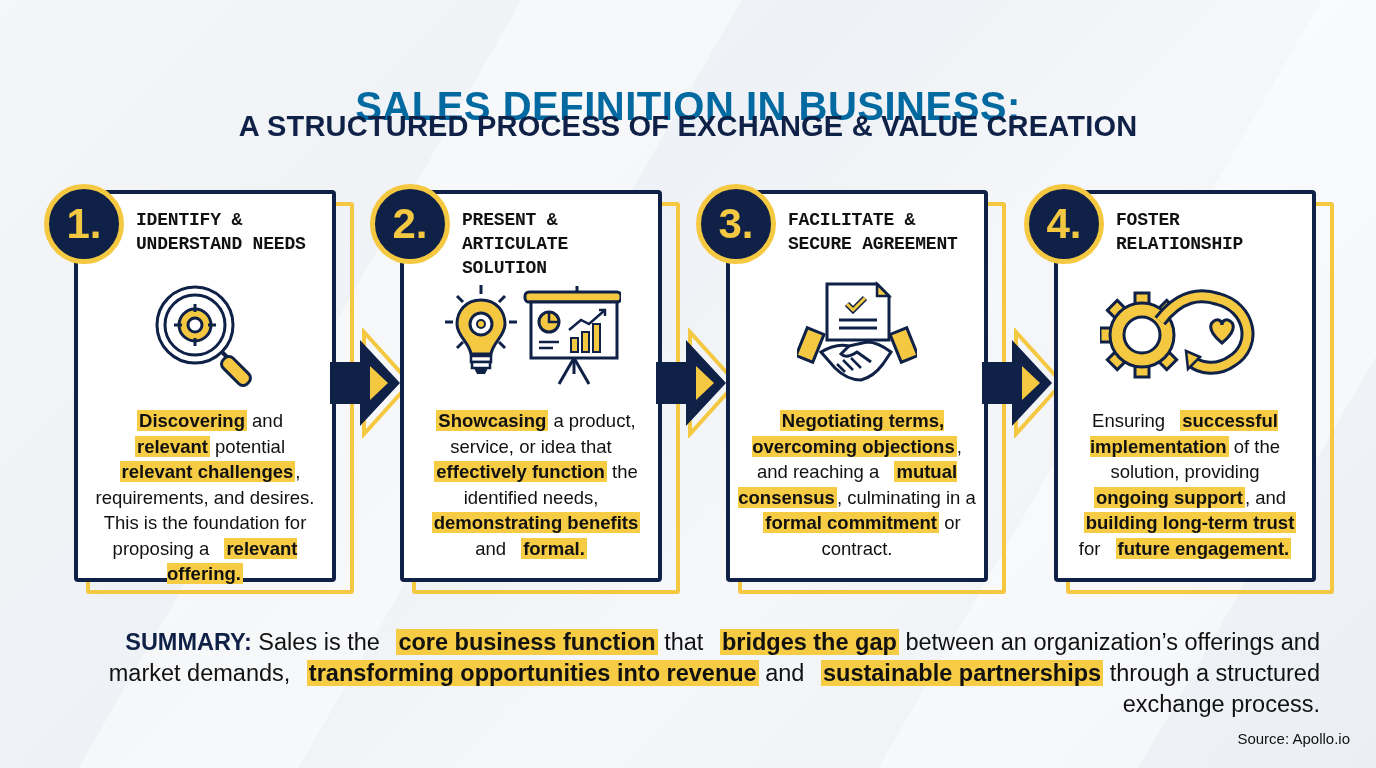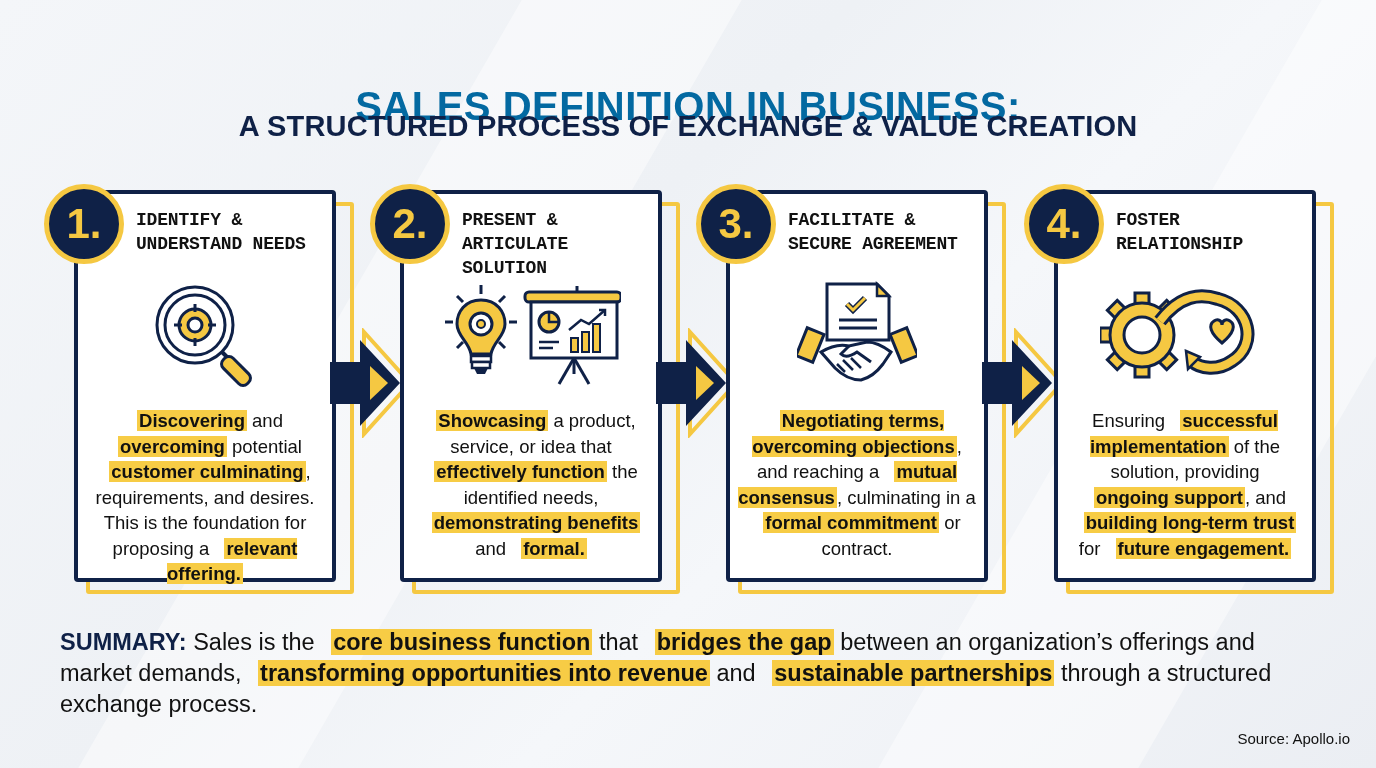--- a/index.html
+++ b/index.html
@@ -19,21 +19,21 @@
   .card-shadow { position: absolute; left: 12px; top: 12px; width: 268px; height: 392px; border: 4px solid #f5c842; border-radius: 3px; }
   .card { position: absolute; left: 0; top: 0; width: 262px; height: 392px; background: #fff; border: 4px solid #0f2147; border-radius: 4px; }
   .badge { position: absolute; left: -34px; top: -10px; width: 80px; height: 80px; border-radius: 50%; background: #0f2147; border: 5px solid #f5c842; display: flex; align-items: center; justify-content: center; color: #f5c842; font-weight: 700; font-size: 42px; z-index: 3; }
   .card-title { position: absolute; left: 58px; top: 14px; right: 6px; font-weight: 700; font-size: 18px; line-height: 24px; color: #111; text-transform: uppercase; letter-spacing: -0.2px; font-family: Liberation Mono, monospace; }
   .card-icon { position: absolute; left: 0; right: 0; top: 86px; height: 110px; display: flex; justify-content: center; align-items: center; }
   .card-text { position: absolute; left: 8px; right: 8px; top: 214px; text-align: center; font-size: 18.5px; line-height: 25.5px; color: #111; }
   .hl { background: #f7cc45; font-weight: 700; padding: 0 2px; margin-left: 10px; }
 
   .arrow { position: absolute; top: 328px; width: 90px; height: 110px; }
 
-  .summary { position: absolute; left: 60px; right: 56px; top: 627px; text-align: left; font-size: 23.5px; line-height: 31px; color: #111; }
+  .summary { position: absolute; left: 60px; right: 56px; top: 627px; text-align: right; font-size: 23.5px; line-height: 31px; color: #111; }
   .summary .lead { font-weight: 700; color: #0f2147; }
   .source { position: absolute; right: 26px; top: 730px; font-size: 15px; color: #111; margin-left: 20px; }
 </style>
 </head>
 <body>
 
 <div class="bg-shape" style="left:300px;top:0;width:220px;height:768px;"></div>
 <div class="bg-shape" style="left:1100px;top:0;width:260px;height:768px;"></div>
 
 <h1 class="title">SALES DEFINITION IN BUSINESS:</h1>
@@ -54,21 +54,21 @@
         <circle cx="50" cy="45" r="16" fill="#f5c842" stroke="#0f2147" stroke-width="3"></circle>
         <circle cx="50" cy="45" r="7" fill="#fff" stroke="#0f2147" stroke-width="3"></circle>
         <line x1="50" y1="24" x2="50" y2="32" stroke="#0f2147" stroke-width="3"></line>
         <line x1="50" y1="58" x2="50" y2="66" stroke="#0f2147" stroke-width="3"></line>
         <line x1="29" y1="45" x2="37" y2="45" stroke="#0f2147" stroke-width="3"></line>
         <line x1="63" y1="45" x2="71" y2="45" stroke="#0f2147" stroke-width="3"></line>
         <line x1="77" y1="72" x2="84" y2="79" stroke="#0f2147" stroke-width="4"></line>
         <rect x="84" y="74" width="14" height="34" rx="6" transform="rotate(-45 91 91)" fill="#f5c842" stroke="#0f2147" stroke-width="3"></rect>
       </svg>
     </div>
-    <div class="card-text"><span class="hl">Discovering</span><span> and </span><span class="hl">overcoming</span><span> potential </span><span class="hl">customer culminating</span><span>, requirements, and desires. This is the foundation for proposing a </span><span class="hl">relevant offering.</span></div>
+    <div class="card-text"><span class="hl">Discovering</span><span> and </span><span class="hl">relevant</span><span> potential </span><span class="hl">relevant challenges</span><span>, requirements, and desires. This is the foundation for proposing a </span><span class="hl">relevant offering.</span></div>
   </div>
 </div>
 
 <div class="arrow" style="left:330px;">
   <svg width="90" height="110" viewBox="0 0 90 110">
     <polygon points="34,4 80,55 34,106" fill="none" stroke="#f5c842" stroke-width="4"></polygon>
     <polygon points="0,34 30,34 30,12 70,55 30,98 30,76 0,76" fill="#0f2147"></polygon>
     <polygon points="40,38 58,55 40,72" fill="#f5c842"></polygon>
   </svg>
 </div>

